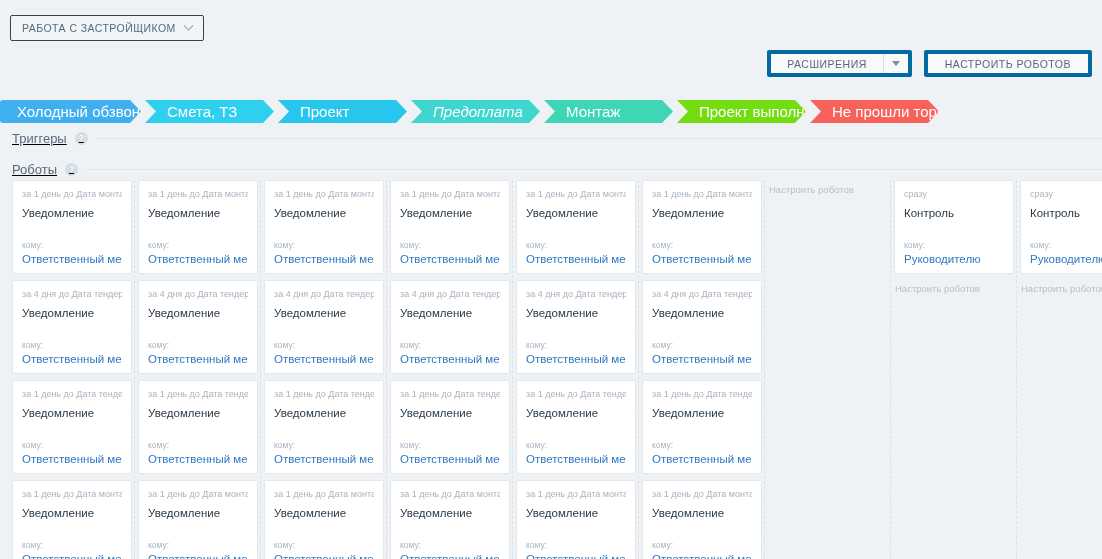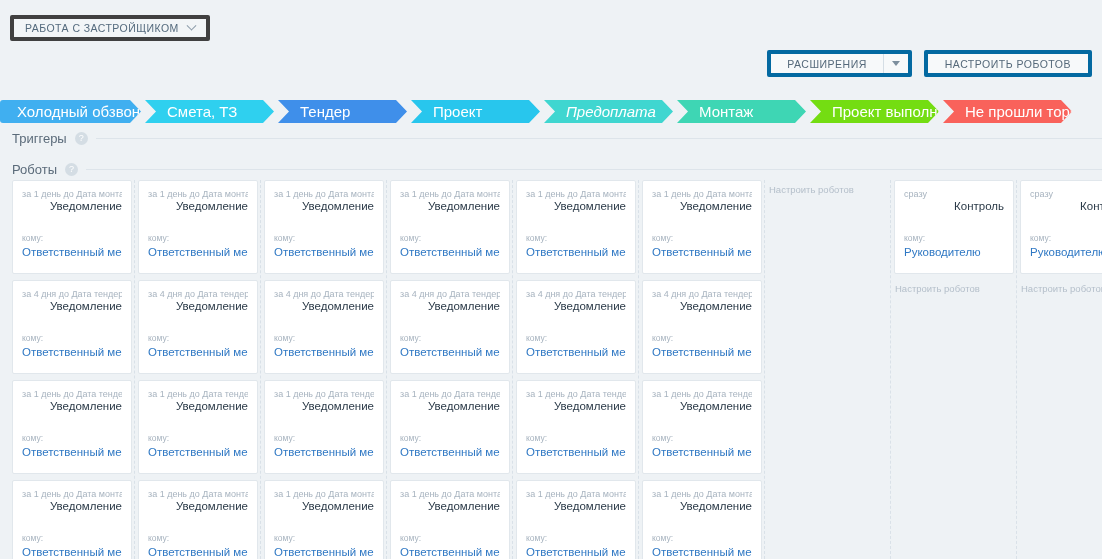--- a/index.html
+++ b/index.html
@@ -22,21 +22,21 @@
   .funnel-select {
     position: absolute;
     left: 10px;
     top: 15px;
     height: 26px;
     padding: 0 11px;
     display: inline-flex;
     align-items: center;
     gap: 9px;
     background: #f2f5f7;
-    border: 4px solid #404040;
+    border: 1px solid #404040;
     border-radius: 2px;
     font-size: 10.5px;
     letter-spacing: .45px;
     color: #546a7d;
     text-transform: uppercase;
     cursor: pointer;
   }
   .caret {
     width: 7px; height: 7px;
     border-right: 1.3px solid #8a9aa8;
@@ -119,20 +119,21 @@
   }
 
   
   .section-row {
     position: absolute;
     left: 12px;
     right: 0;
     display: flex;
     align-items: center;
     gap: 8px;
+    text-decoration: underline;
   }
   .section-row .lbl {
     font-size: 13px;
     color: #5b6b7a;
   }
   .qmark {
     width: 13px; height: 13px;
     border-radius: 50%;
     background: #d4dde4;
     color: #fff;
@@ -189,23 +190,23 @@
   .card .when {
     font-size: 9px;
     color: #a7b3bf;
     line-height: 11px;
     white-space: nowrap;
     overflow: hidden;
   }
   .card .title {
     font-size: 11.5px;
     color: #2b3a48;
-    white-space: nowrap;
-    overflow: hidden;
-    text-align: right;
+    margin-top: 7px;
+    white-space: nowrap;
+    overflow: hidden;
   }
   .card .tolabel {
     font-size: 8.5px;
     color: #a7b3bf;
     margin-top: 21px;
     white-space: nowrap;
   }
   .card .to {
     font-size: 11.5px;
     color: #2f78c4;
@@ -247,23 +248,20 @@
     </div>
   </div>
 
   <div class="stages" id="stages">
       <div class="stage" style="background: rgb(64, 175, 240); width: 141px;">
         <span>Холодный обзвон</span>
       </div>
       <div class="stage" style="background: rgb(47, 208, 239); width: 129px;">
         <span>Смета, ТЗ</span>
       </div>
-      <div class="stage" style="background: rgb(63, 143, 234); width: 129px;">
-        <span>Тендер</span>
-      </div>
       <div class="stage" style="background: rgb(40, 198, 237); width: 129px;">
         <span>Проект</span>
       </div>
       <div class="stage" style="background: rgb(63, 214, 208); width: 129px; font-style: italic;">
         <span>Предоплата</span>
       </div>
       <div class="stage" style="background: rgb(62, 214, 180); width: 129px;">
         <span>Монтаж</span>
       </div>
       <div class="stage" style="background: rgb(116, 221, 18); width: 129px;">

